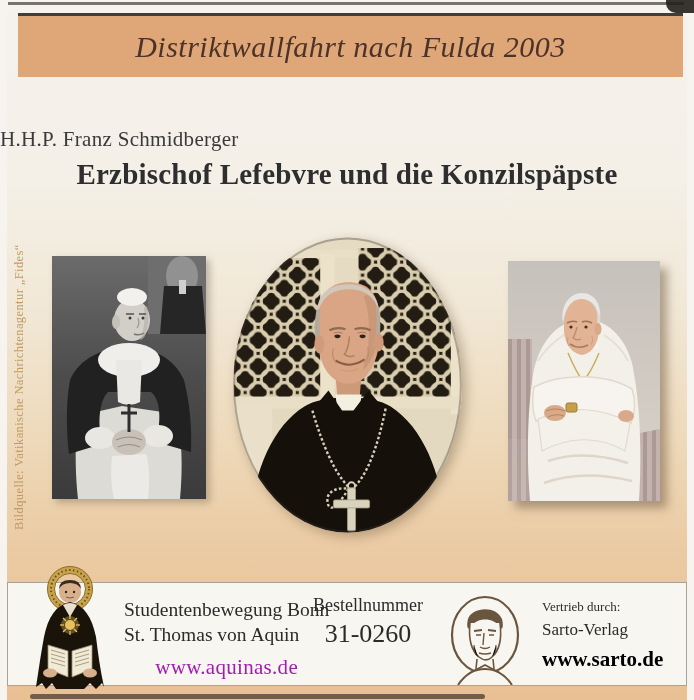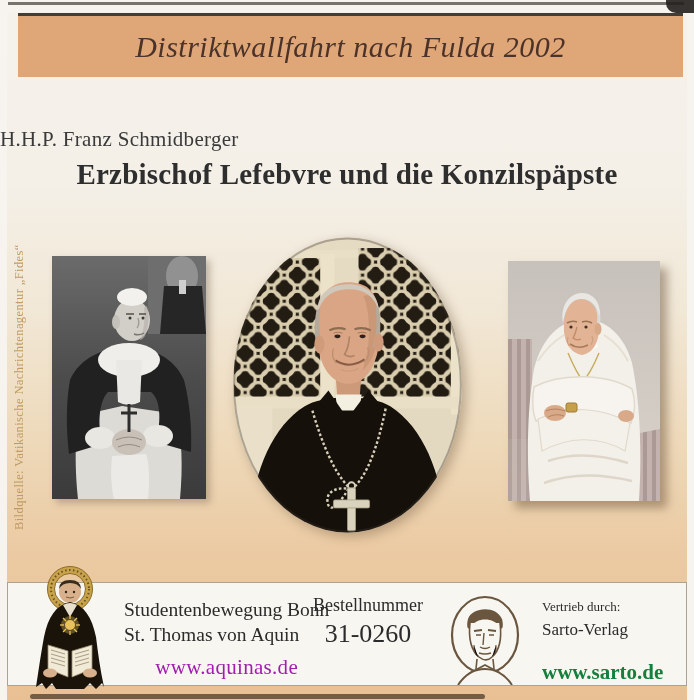--- a/index.html
+++ b/index.html
@@ -58,36 +58,36 @@
   .aq-text{position:absolute; left:116px; top:14px; color:#2b2b2b;}
   .aq-text .l{font-size:19.5px; line-height:25px;}
   .aq-text .url{font-size:21px; font-weight:normal; margin-top:8px; color:#a21caf; letter-spacing:.3px;text-align:center;}
   .order{position:absolute; left:285px; top:12px; width:150px; text-align:center; color:#2b2b2b;}
   .order .label{font-size:18px;}
   .order .number{font-size:26px; margin-top:3px;}
   .sarto-logo{position:absolute; left:438px; top:10px; width:78px; height:92px;}
   .sarto-text{position:absolute; left:534px; top:16px; color:#2b2b2b;}
   .sarto-text .l1{font-size:13px;}
   .sarto-text .l2{font-size:17px; margin-top:5px;}
-  .sarto-text .url{font-size:21px; font-weight:bold; margin-top:20px; color:#15803d;}
+  .sarto-text .url{font-size:21px; font-weight:bold; margin-top:7px; color:#000000;}
 </style>
 </head>
 <body>
 
 <div class="cover">
 
   <div class="margin-strip margin-top"></div>
   <div class="margin-strip margin-left"></div>
   <div class="margin-strip margin-right"></div>
   <div class="scan-line-top"></div>
   <div class="scan-corner"></div>
   <div class="scan-bottom"></div>
 
   <div class="banner">
-    <span>Distriktwallfahrt nach Fulda 2002</span>
+    <span>Distriktwallfahrt nach Fulda 2003</span>
   </div>
 
   <div class="author">H.H.P. Franz Schmidberger</div>
   <h1 class="title">Erzbischof Lefebvre und die Konzilspäpste</h1>
 
   <div class="credit">
     <span>Bildquelle: Vatikanische Nachrichtenagentur „Fides“</span>
   </div>
 
   <figure class="photo-left">

